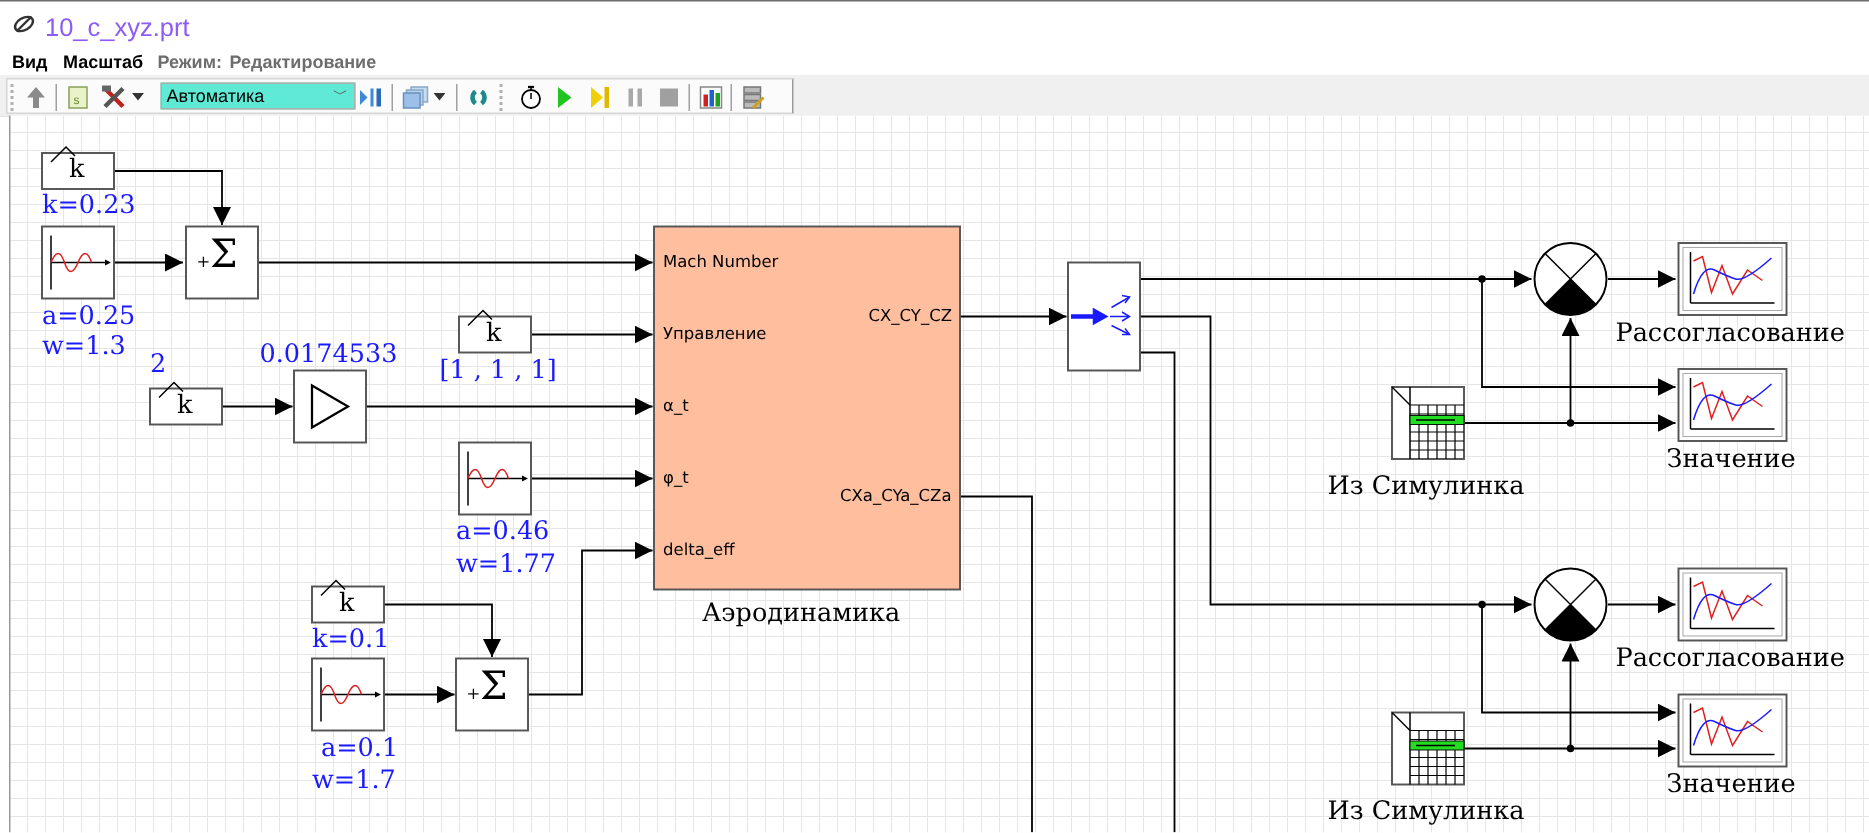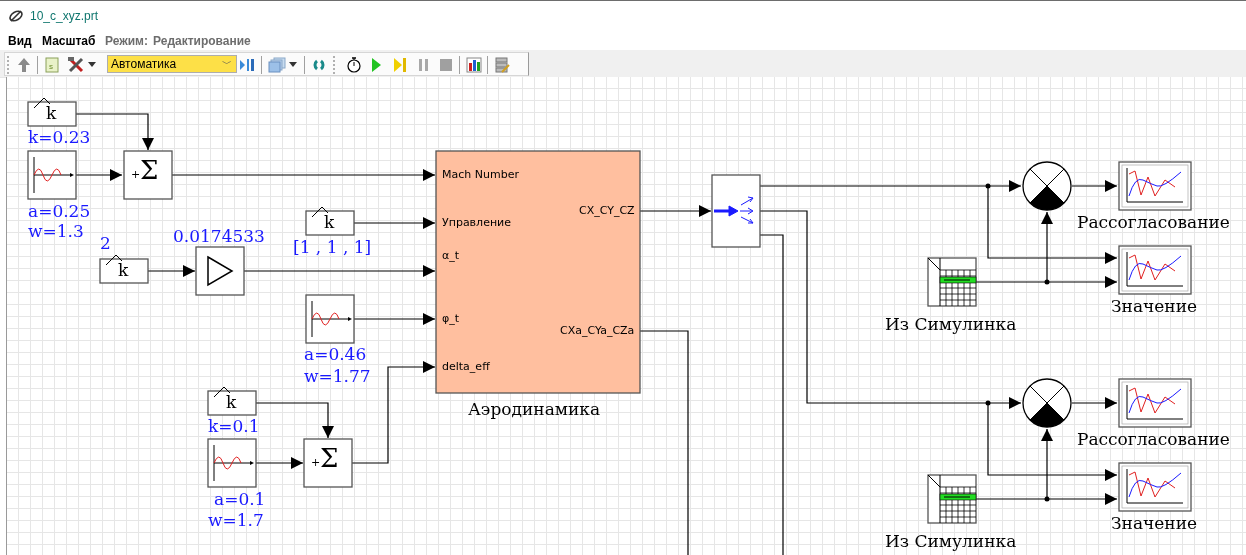--- a/index.html
+++ b/index.html
@@ -1,29 +1,29 @@
 <!DOCTYPE html>
 <html><head>
 <meta charset="utf-8">
 <style>
   html,body{margin:0;padding:0;}
   body{width:1246px;height:555px;overflow:hidden;background:#fff;font-family:"Liberation Sans",sans-serif;position:relative;}
   .titlebar{position:absolute;left:0;top:0;width:1246px;height:30px;background:#fff;border-top:1px solid #6d6d6d;box-sizing:border-box;}
   .titlebar .appicon{position:absolute;left:8px;top:8px;width:16px;height:14px;}
-  .titlebar .title{position:absolute;left:30px;top:8px;font-size:12px;color:#0f766e;}
+  .titlebar .title{position:absolute;left:30px;top:8px;font-size:17px;color:#8b5cf6;}
   .menubar{position:absolute;left:0;top:32px;height:18px;width:1246px;font-size:12px;}
   .menubar span{position:absolute;top:2px;font-weight:bold;}
   .menu-item{color:#000;cursor:default;}
   .mode{color:#6d6d6d;}
   .toolbar{position:absolute;left:0;top:50px;width:1246px;height:27px;background:#f0f0f0;border-bottom:1px solid #e5e5e5;}
   .tb-inner{position:absolute;left:4px;top:2px;height:24px;width:525px;background:#fbfbfb;border:1px solid #d6d6d6;box-sizing:border-box;border-right:1px solid #9a9a9a;}
   .tb{position:absolute;top:3px;width:18px;height:18px;display:flex;align-items:center;justify-content:center;}
   .sep{position:absolute;top:3px;width:1px;height:18px;background:#a0a0a0;}
   .grip{position:absolute;top:3px;width:2px;height:18px;border-left:2px dotted #b0b0b0;}
-  .combo{position:absolute;left:102px;top:2px;width:130px;height:18px;background:#fde047;border:1px solid #adadad;box-sizing:border-box;font-size:12px;line-height:16px;padding-left:3px;}
+  .combo{position:absolute;left:102px;top:2px;width:130px;height:18px;background:#5eead4;border:1px solid #adadad;box-sizing:border-box;font-size:12px;line-height:16px;padding-left:3px;}
   .combo .arrow{position:absolute;right:4px;top:0;color:#555;font-size:10px;}
   .canvas{position:absolute;left:6px;top:77px;width:1240px;height:478px;border-left:1px solid #9a9a9a;
     background-color:#fff;
     background-image:linear-gradient(#e6e6e6 1px,transparent 1px),linear-gradient(90deg,#e6e6e6 1px,transparent 1px);
     background-size:12px 12px;background-position:-1px -1px;}
   svg.diagram{position:absolute;left:0;top:0;}
   .lbl{position:absolute;font-family:"DejaVu Serif","Liberation Serif",serif;white-space:nowrap;}
   .blue{color:#1a1aff;font-size:17px;line-height:19px;}
   .blk{color:#000;font-size:17px;}
   .port{position:absolute;font-family:"DejaVu Sans","Liberation Sans",sans-serif;font-size:11px;color:#000;white-space:nowrap;}
@@ -390,18 +390,18 @@
   <span class="lbl blk" style="left:461px;top:322px">Аэродинамика</span>
   <span class="lbl blk" style="left:1070px;top:135px">Рассогласование</span>
   <span class="lbl blk" style="left:1104px;top:219px">Значение</span>
   <span class="lbl blk" style="left:878px;top:237px">Из Симулинка</span>
   <span class="lbl blk" style="left:1070px;top:352px">Рассогласование</span>
   <span class="lbl blk" style="left:1104px;top:436px">Значение</span>
   <span class="lbl blk" style="left:878px;top:454px">Из Симулинка</span>
 
   <span class="port" style="left:435px;top:91px">Mach Number</span>
   <span class="port" style="left:435px;top:139px">Управление</span>
-  <span class="port" style="left:435px;top:172px">α_t</span>
+  <span class="port" style="left:435px;top:187px">α_t</span>
   <span class="port" style="left:435px;top:235px">φ_t</span>
   <span class="port" style="left:435px;top:283px">delta_eff</span>
   <span class="port" style="left:572px;top:127px">CX_CY_CZ</span>
   <span class="port" style="left:553px;top:247px">CXa_CYa_CZa</span>
 </div>
 
 </body></html>

